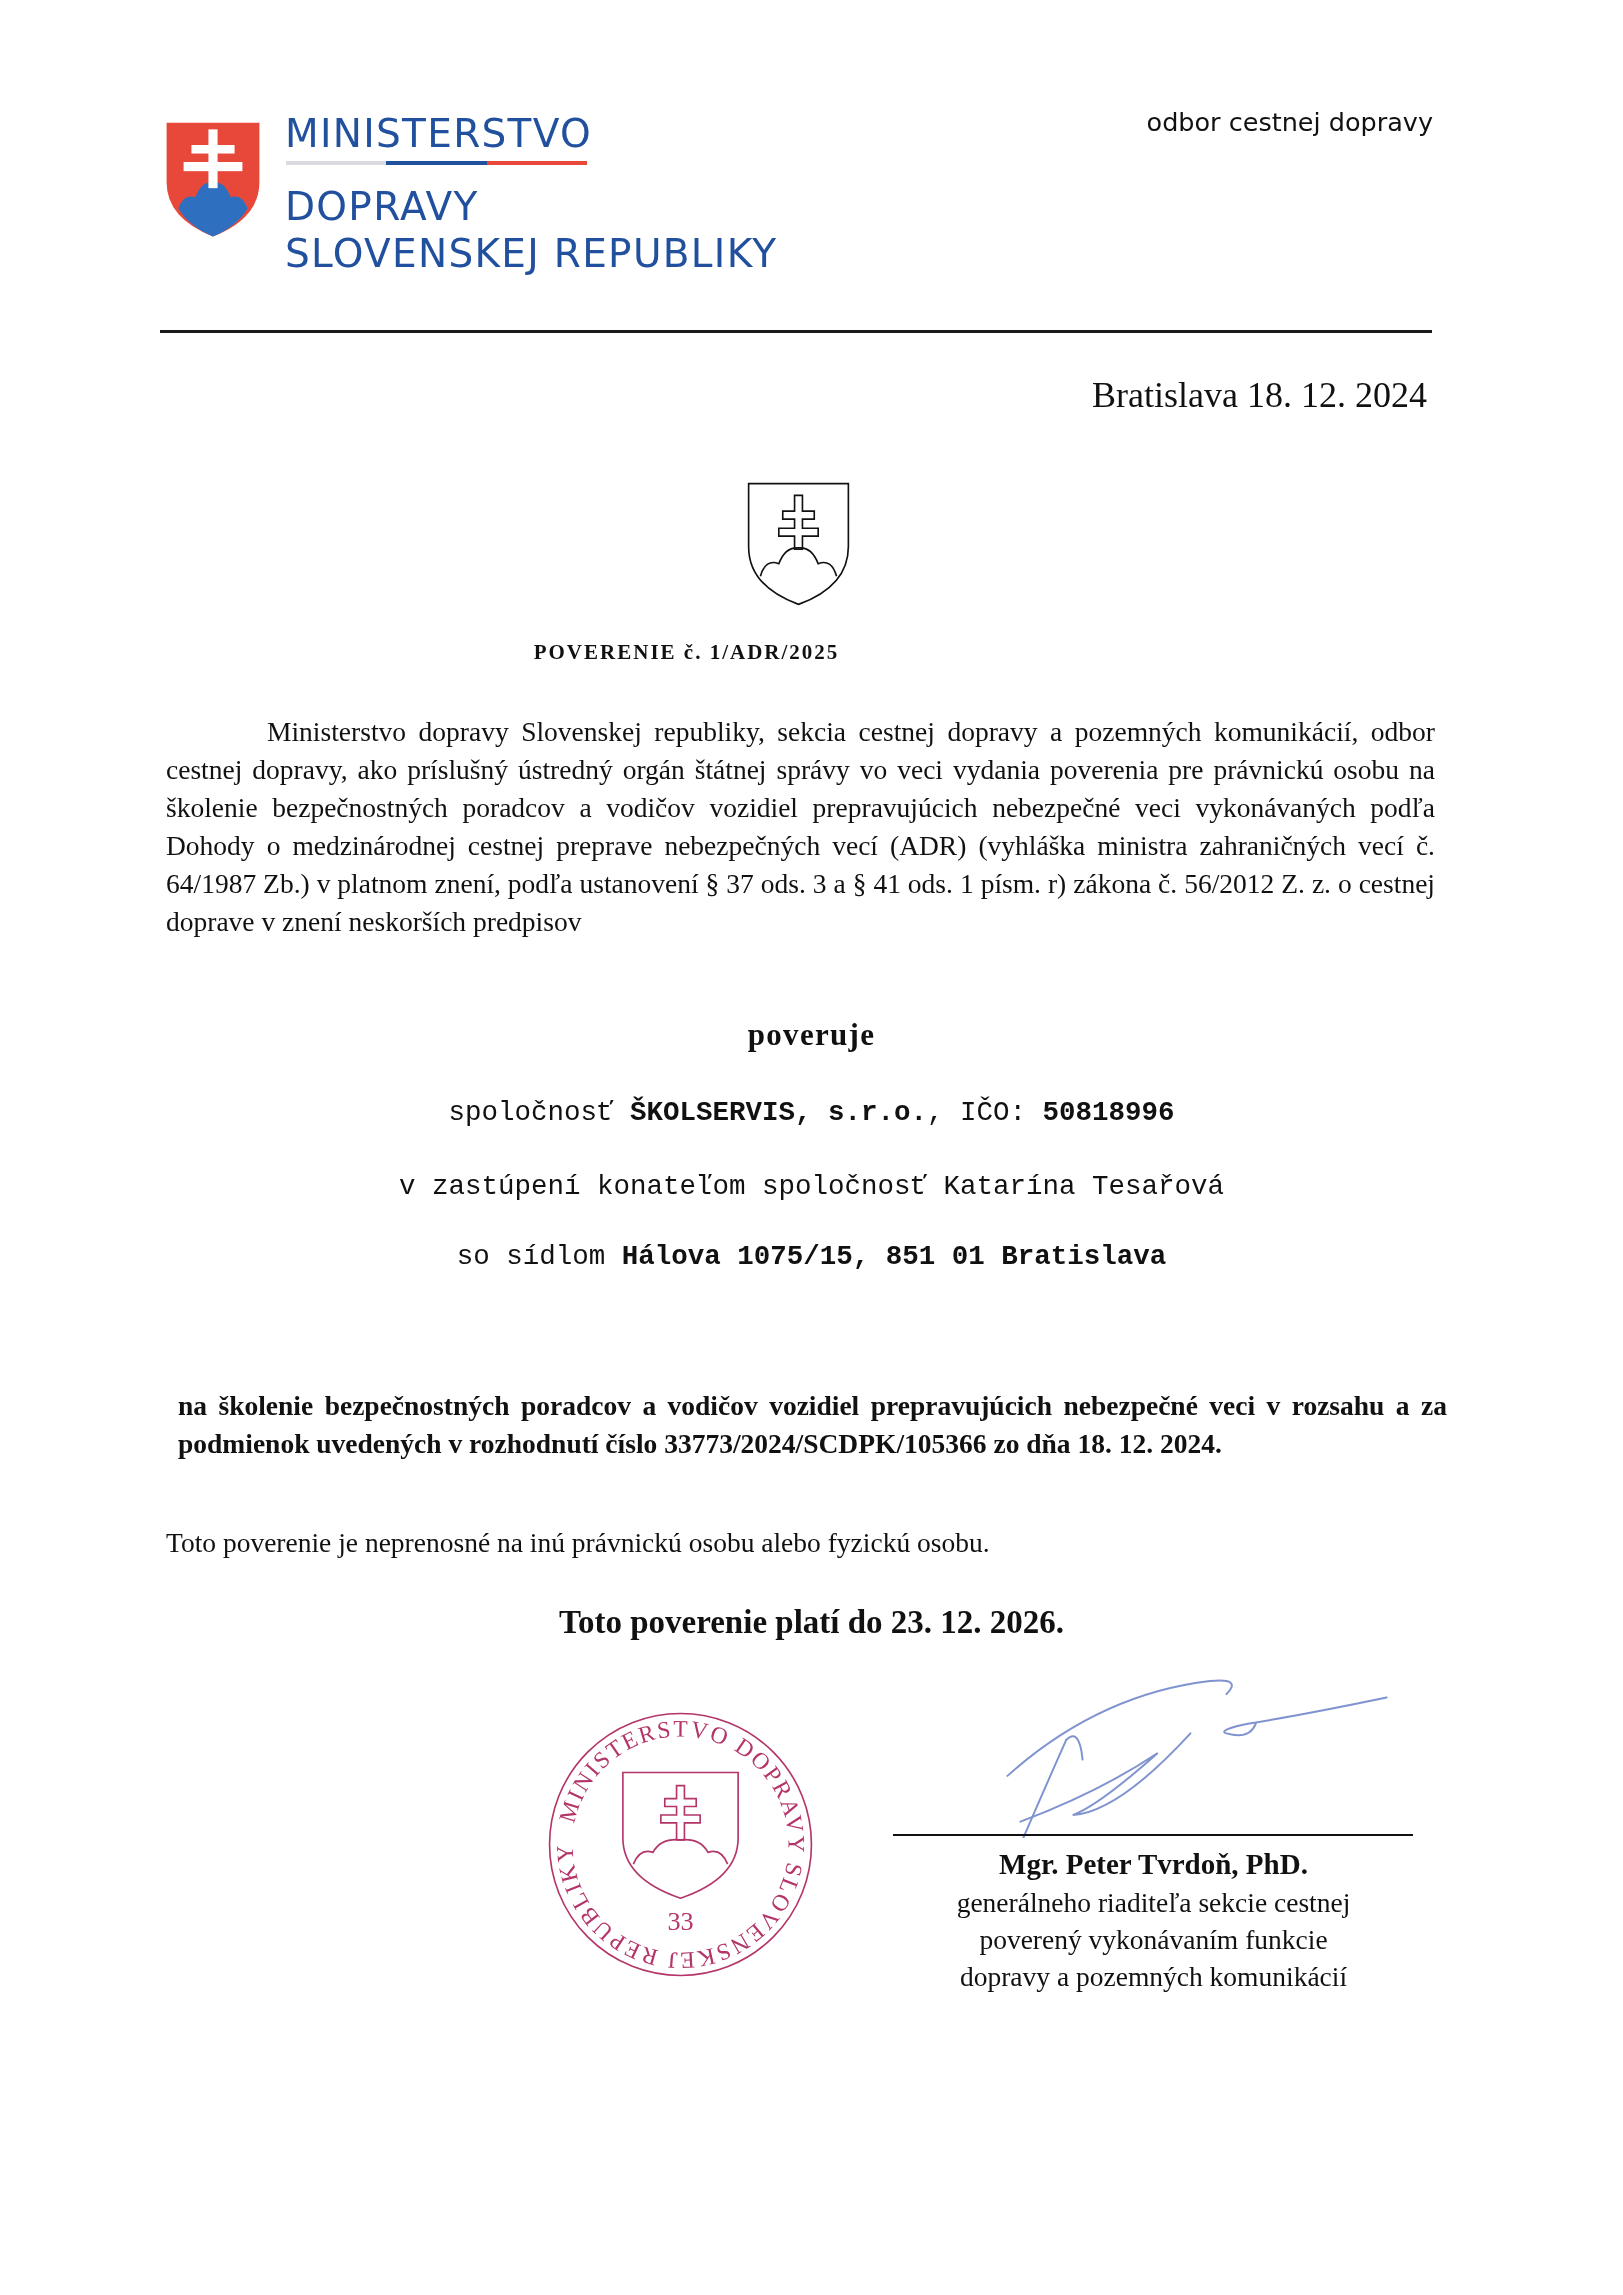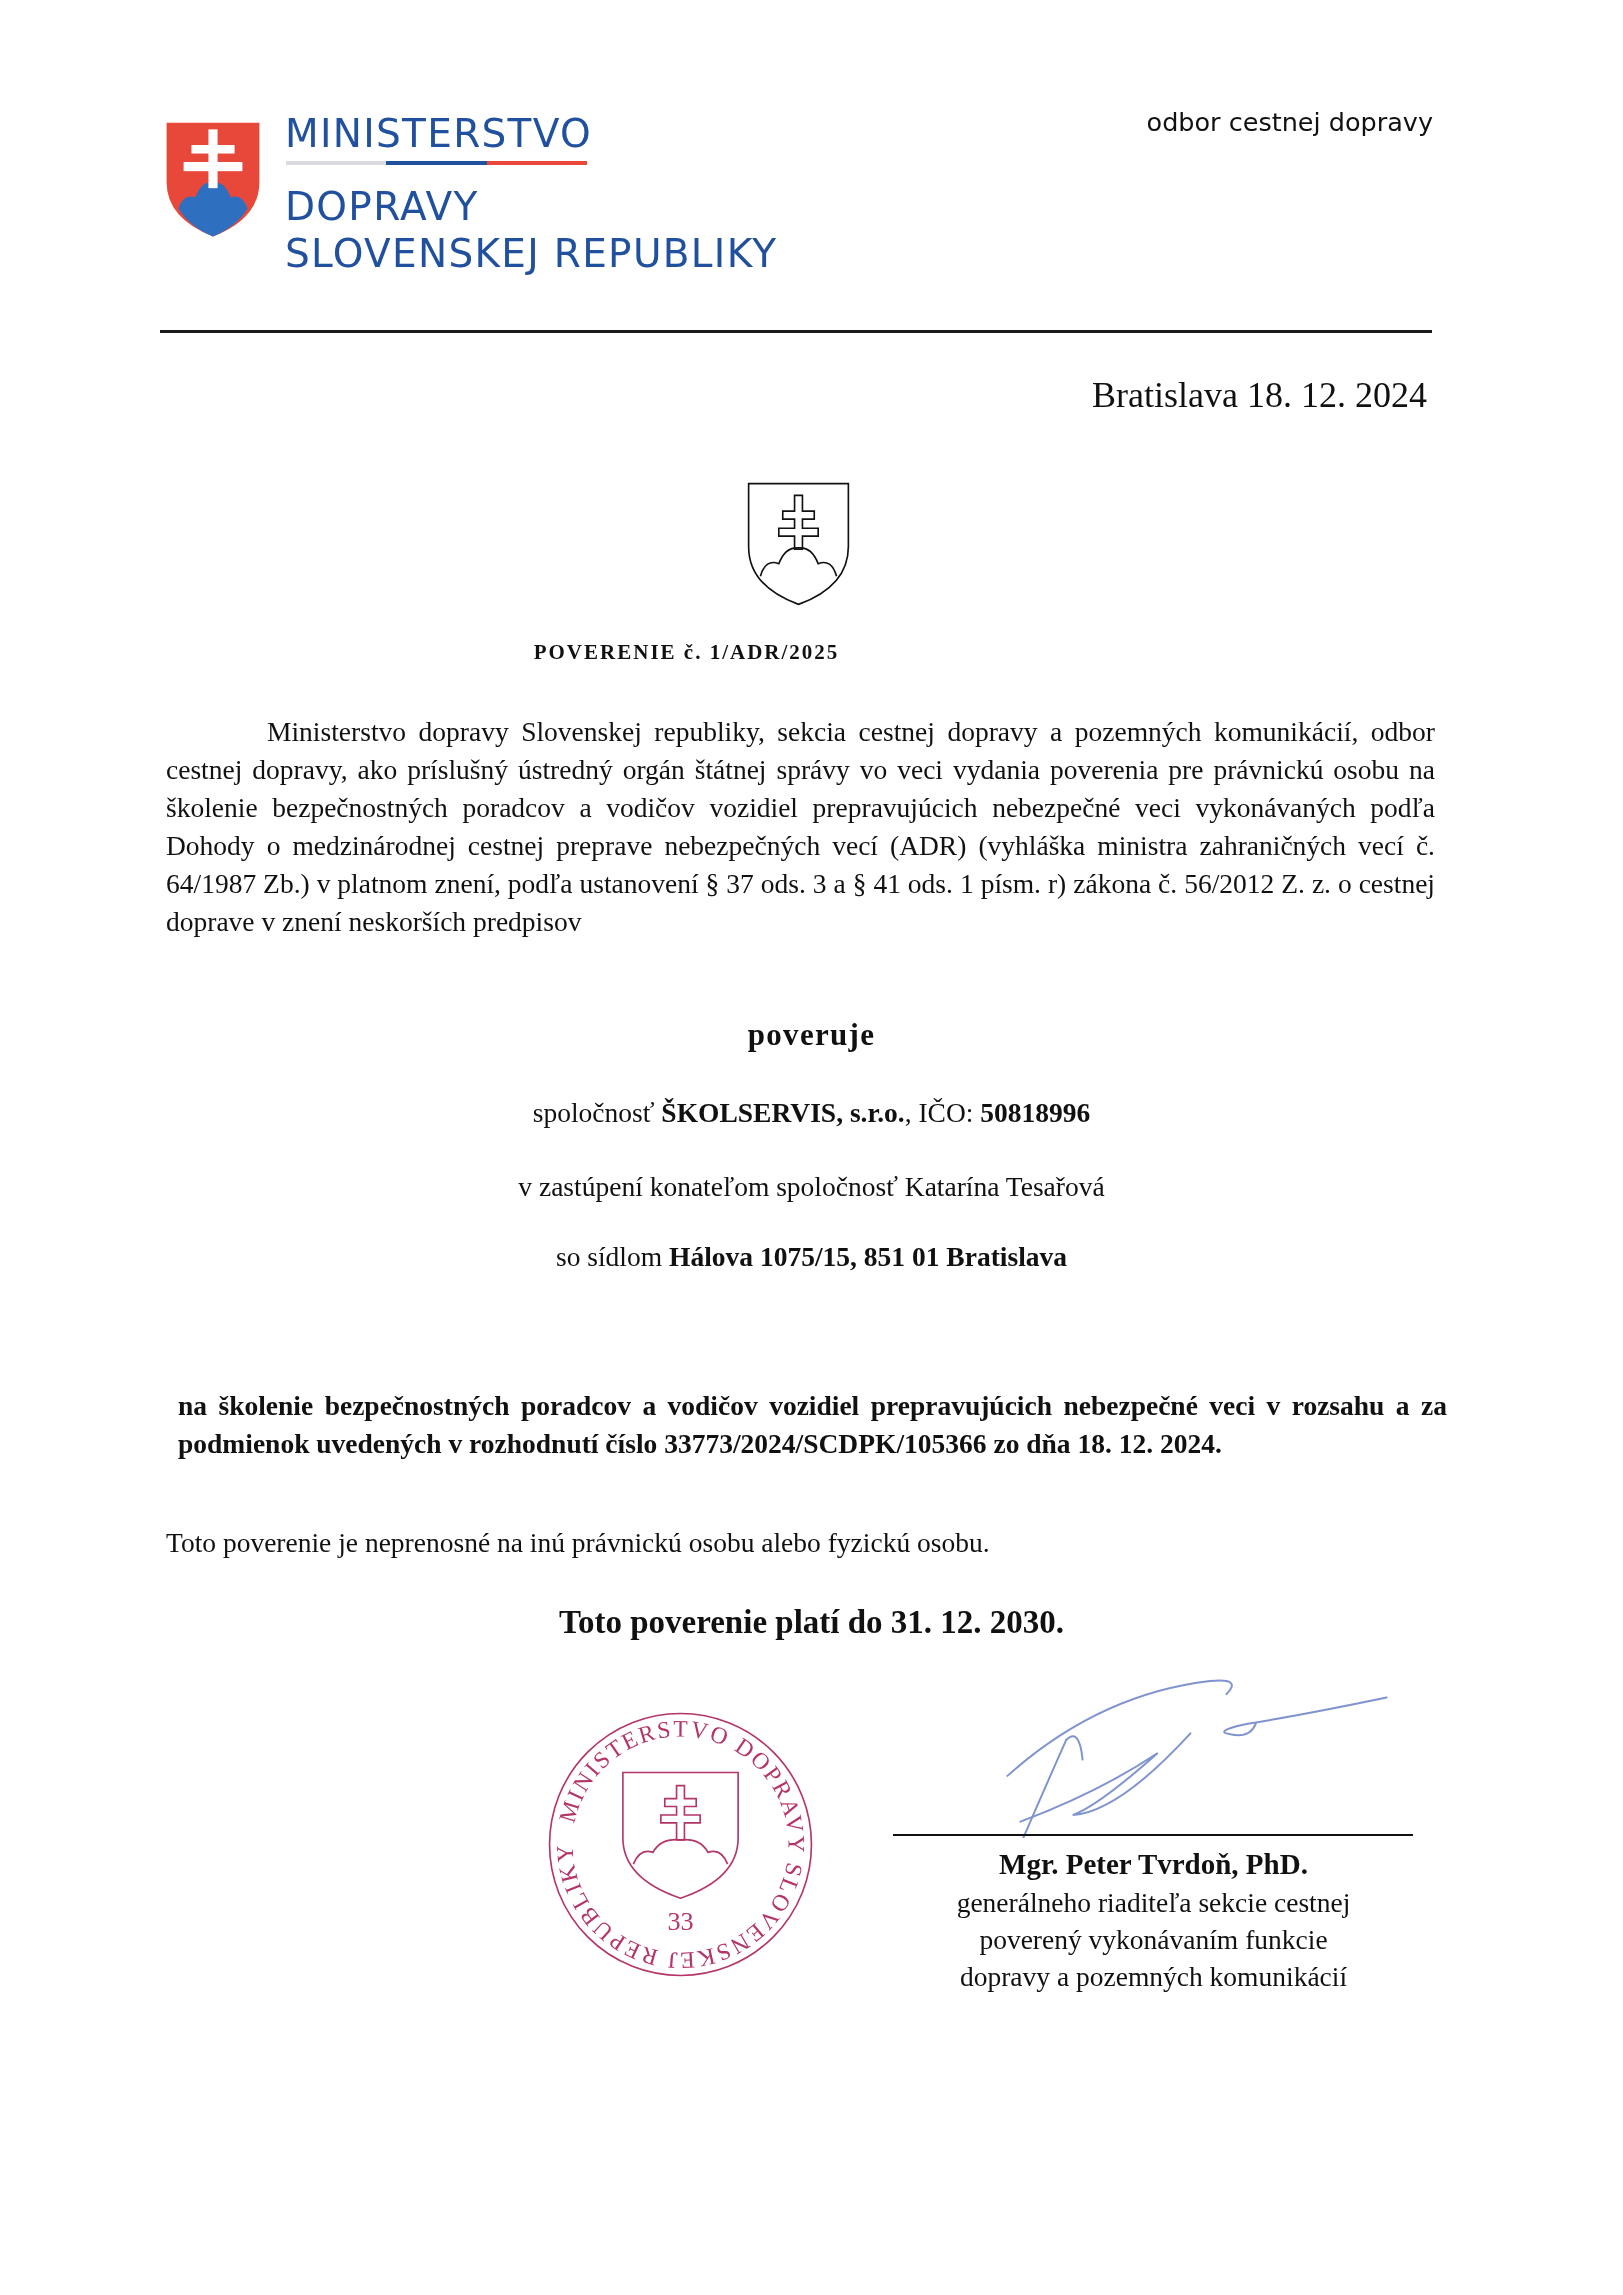--- a/index.html
+++ b/index.html
@@ -24,21 +24,21 @@
   
   #emblem { left: 746px; top: 481px; width: 105px; height: 126px; }
 
   
   #title { left: 0; width: 1373px; top: 640px; text-align: center; font-size: 21px; font-weight: bold; letter-spacing: 2px; }
 
   
   #intro { left: 166px; width: 1269px; top: 713px; font-size: 27.5px; line-height: 38px; text-align: justify; text-indent: 101px; margin: 0; }
 
   #poveruje { left: 0; width: 1623px; top: 1017px; text-align: center; font-size: 31px; font-weight: bold; letter-spacing: 1.3px; }
-  .center-line { left: 0; width: 1623px; text-align: center; font-size: 27.5px; }
+  .center-line { left: 0; width: 1623px; text-align: center; font-size: 27.5px; font-family: Liberation Mono, monospace; }
   #company-line { top: 1097px; }
   #rep-line { top: 1171px; }
   #seat-line { top: 1241px; }
   b { font-weight: bold; }
 
   #scope { left: 166px; width: 1269px; top: 1375px; font-size: 27.5px; line-height: 38px; text-align: justify; font-weight: bold; margin: 12px; }
   #nontransfer { left: 166px; top: 1527px; font-size: 27.5px; }
   #validity { left: 0; width: 1623px; top: 1604px; text-align: center; font-size: 33px; font-weight: bold; }
 
   
@@ -99,21 +99,21 @@
 <div id="rep-line" class="abs serif center-line">v zastúpení konateľom spoločnosť Katarína Tesařová</div>
 
 <div id="seat-line" class="abs serif center-line">
   <span>so sídlom </span><b>Hálova 1075/15, 851 01 Bratislava</b>
 </div>
 
 <p id="scope" class="abs serif">na školenie bezpečnostných poradcov a vodičov vozidiel prepravujúcich nebezpečné veci v rozsahu a za podmienok uvedených v rozhodnutí číslo 33773/2024/SCDPK/105366 zo dňa 18. 12. 2024.</p>
 
 <div id="nontransfer" class="abs serif">Toto poverenie je neprenosné na inú právnickú osobu alebo fyzickú osobu.</div>
 
-<div id="validity" class="abs serif">Toto poverenie platí do 31. 12. 2030.</div>
+<div id="validity" class="abs serif">Toto poverenie platí do 23. 12. 2026.</div>
 
 <svg id="stamp" class="abs" viewBox="0 0 420 420">
   <defs>
     <path id="stamp-arc" d="M210 210 m-165 0 a165 165 0 1 1 330 0 a165 165 0 1 1 -330 0"></path>
   </defs>
   <circle cx="210" cy="210" r="200" fill="none" stroke="#b4356a" stroke-width="2.5"></circle>
   <text font-family="Liberation Serif, serif" font-size="36" fill="#b4356a" letter-spacing="3">
     <textPath href="#stamp-arc" startOffset="3%">MINISTERSTVO DOPRAVY SLOVENSKEJ REPUBLIKY</textPath>
   </text>
   <path d="M122 100 H298 V200 Q298 262 210 292 Q122 262 122 200 Z" fill="none" stroke="#b4356a" stroke-width="2.5"></path>

